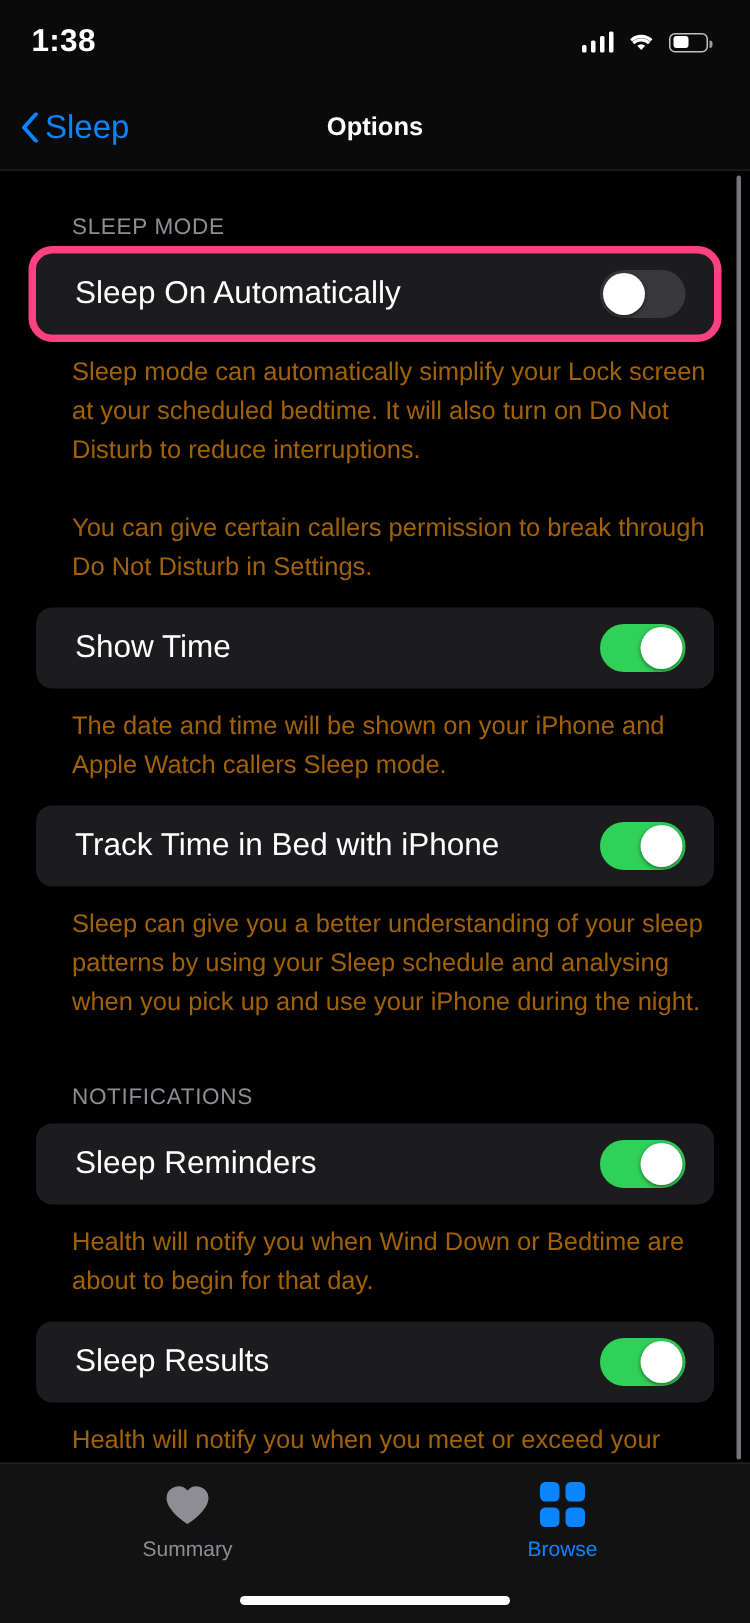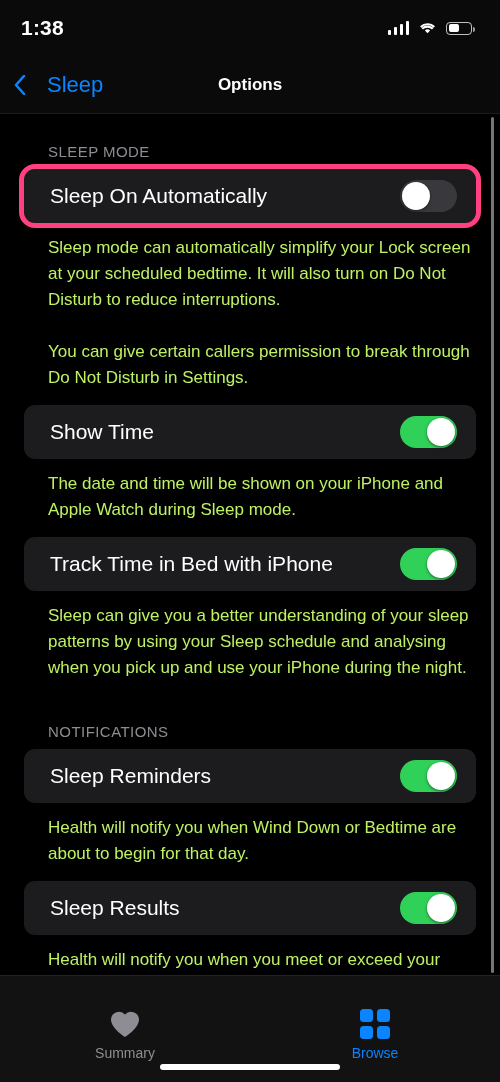--- a/index.html
+++ b/index.html
@@ -47,21 +47,21 @@
   .batt b { display:block; height:100%; width:52%; background:#fff; border-radius:2px; }
 
   
   .navbar {
     position:absolute; top:56px; left:0; width:500px; height:58px;
     background:#0a0a0a;
     border-bottom:1px solid #1c1c1e;
     display:flex; align-items:center;
   }
   .nav-back {
-    position:absolute; left:14px; display:flex; align-items:center; gap:21px;
+    position:absolute; left:14px; display:flex; align-items:center; gap:4px;
     color:#0a84ff; font-size:22px; cursor:pointer;
   }
   .chev { width:12px; height:20px; display:block; }
   .nav-title {
     width:100%; text-align:center;
     color:#fff; font-size:17px; font-weight:bold;
   }
 
   
   .content {
@@ -80,21 +80,21 @@
     display:flex; align-items:center; justify-content:space-between;
     padding:0 19px 0 26px;
     cursor:pointer;
   }
   .row-label { color:#fff; font-size:21px; }
   .row.highlighted {
     outline:5px solid #ff4081;
     outline-offset:0px;
   }
   .footer {
-    color:#bef264; font-size:17px; line-height:26px;
+    color:#a16207; font-size:17px; line-height:26px;
     padding:12px 22px 0 48px;
     white-space:pre-wrap;
   }
   .gap { height:14px; }
 
   
   .switch {
     position:relative; width:57px; height:32px;
     border-radius:16px; flex:0 0 auto;
     transition:background .15s;
@@ -116,21 +116,20 @@
     background:#8a8a8e; border-radius:2px;
     opacity:.85;
   }
 
   
   .tabbar {
     position:absolute; bottom:0; left:0; width:500px; height:107px;
     background:#121212;
     border-top:1px solid #222;
     display:flex;
-    align-items:center;
   }
   .tab {
     flex:1; display:flex; flex-direction:column;
     align-items:center; justify-content:flex-start;
     padding-top:12px; cursor:pointer;
   }
   .tab-label { font-size:14px; margin-top:6px; }
   .tab.inactive .tab-label { color:#8d8d93; }
   .tab.active .tab-label { color:#0a84ff; }
   .heart { width:32px; height:30px; }
@@ -192,21 +191,21 @@
         <div class="footer">Sleep mode can automatically simplify your Lock screen at your scheduled bedtime. It will also turn on Do Not Disturb to reduce interruptions.
 
 You can give certain callers permission to break through Do Not Disturb in Settings.</div>
         <div class="gap"></div>
         <div class="row">
           <span class="row-label">Show Time</span>
           <div class="switch on">
             <div class="knob"></div>
           </div>
         </div>
-        <div class="footer">The date and time will be shown on your iPhone and Apple Watch during Sleep mode.</div>
+        <div class="footer">The date and time will be shown on your iPhone and Apple Watch callers Sleep mode.</div>
         <div class="gap"></div>
         <div class="row">
           <span class="row-label">Track Time in Bed with iPhone</span>
           <div class="switch on">
             <div class="knob"></div>
           </div>
         </div>
         <div class="footer">Sleep can give you a better understanding of your sleep patterns by using your Sleep schedule and analysing when you pick up and use your iPhone during the night.</div>
         <div class="gap"></div>
         <div class="section-header">NOTIFICATIONS</div>

